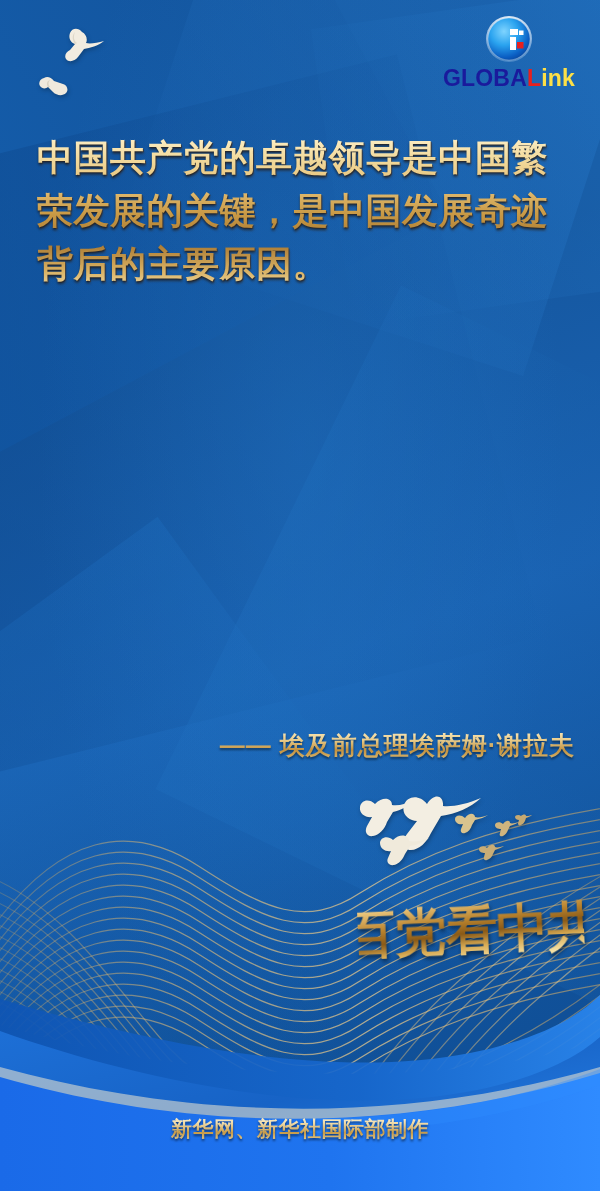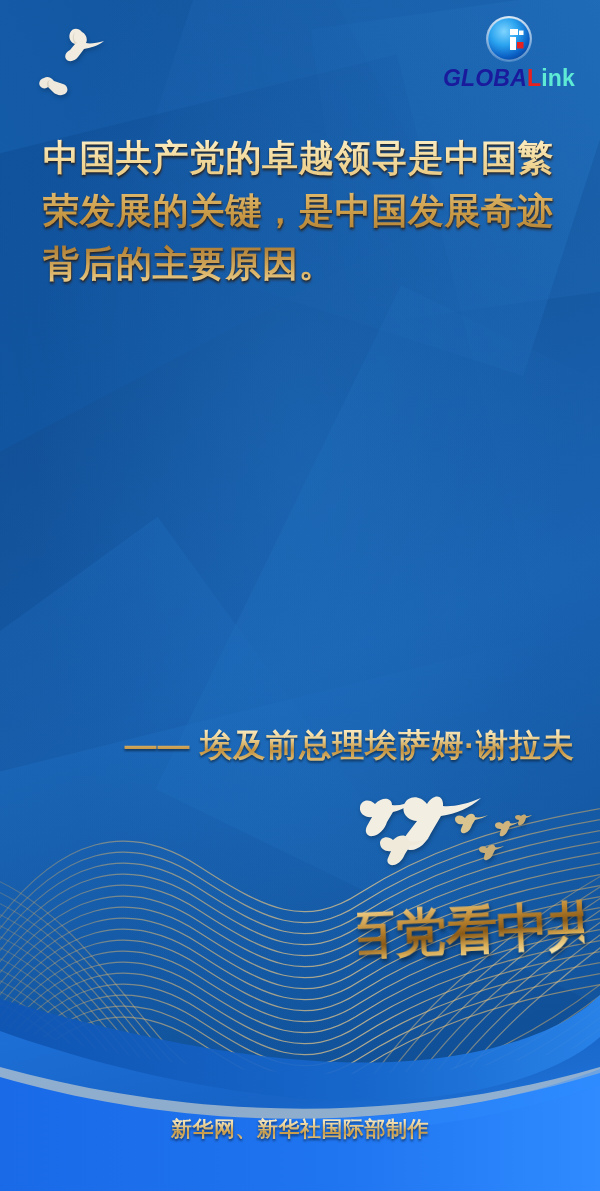--- a/index.html
+++ b/index.html
@@ -53,36 +53,36 @@
     position:absolute;top:14px;right:16px;
     width:150px;text-align:center;
   }
   .logo-mark{width:50px;height:50px;margin:0 auto;display:block;}
   .logo-text{
     margin-top:3px;
     font-family:"Liberation Sans",sans-serif;
     font-weight:bold;font-size:23px;letter-spacing:.2px;
     line-height:1;
   }
-  .logo-text .gl{color:#1a1a9c;font-style:italic;}
+  .logo-text .gl{color:#1a1a9c;}
   .logo-text .red{color:#e8201e;}
-  .logo-text .ink{color:#5eead4;}
+  .logo-text .ink{color:#fde047;}
 
   
   .quote{
     position:absolute;
     top:131px;left:33px;width:540px;
   }
   .para{
     font-family:"Liberation Sans","DejaVu Sans",sans-serif;
     font-weight:bold;
     font-size:36px;
     line-height:53px;
     letter-spacing:.5px;
-    margin:0 0 35px 10px;
+    margin:0 0 35px 4px;
     background:linear-gradient(180deg,
         #fff4d2 0%,
         #f3dca0 16%,
         #e6c279 34%,
         #c99a46 52%,
         #a7762f 70%,
         #d9b163 88%,
         #f0dca6 100%);
     -webkit-background-clip:text;
     background-clip:text;
@@ -92,21 +92,21 @@
            drop-shadow(1px 1px 0px rgba(90,45,10,.55));
   }
   .para:last-of-type{margin-bottom:0;}
 
   .attrib{
     position:absolute;
     top:728px;left:0;width:575px;
     text-align:right;
     font-family:"Liberation Sans","DejaVu Sans",sans-serif;
     font-weight:bold;
-    font-size:32px;
+    font-size:25px;
     line-height:34px;
     letter-spacing:1px;
     background:linear-gradient(180deg,#fff0c8 0%,#e9cd8d 35%,#c2913f 65%,#e3c37c 100%);
     -webkit-background-clip:text;background-clip:text;
     color:transparent;-webkit-text-fill-color:transparent;
     filter:drop-shadow(0px 2px 1px rgba(0,0,0,.45));
   }
 
   
   .deco{position:absolute;left:0;bottom:0;width:600px;height:410px;overflow:hidden;}

